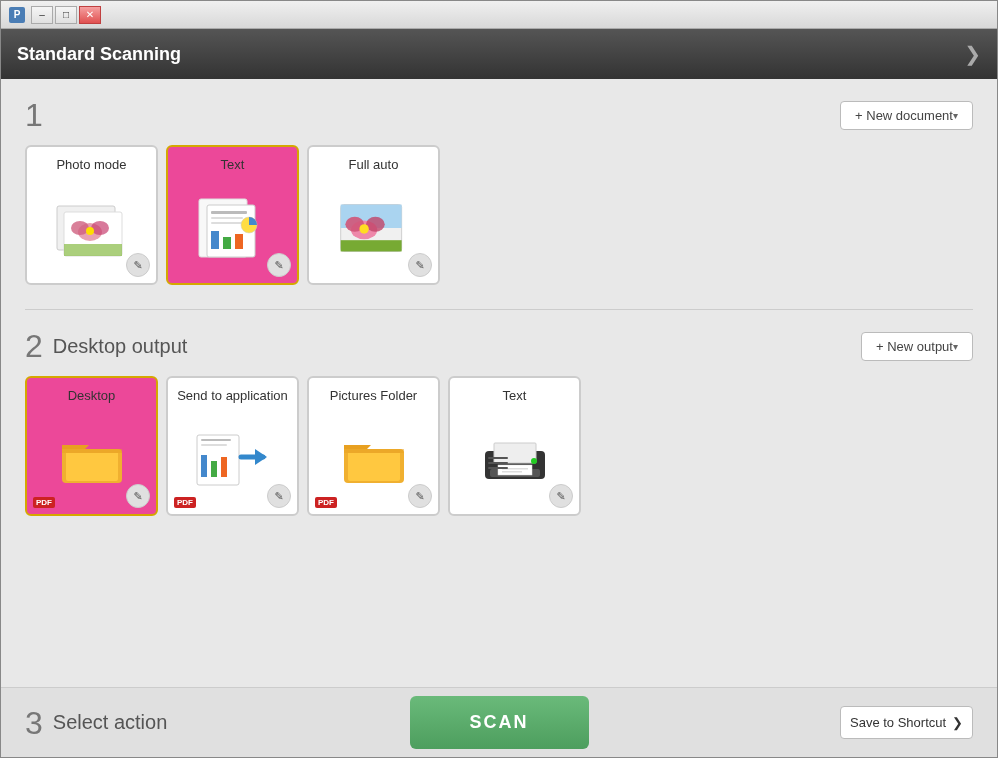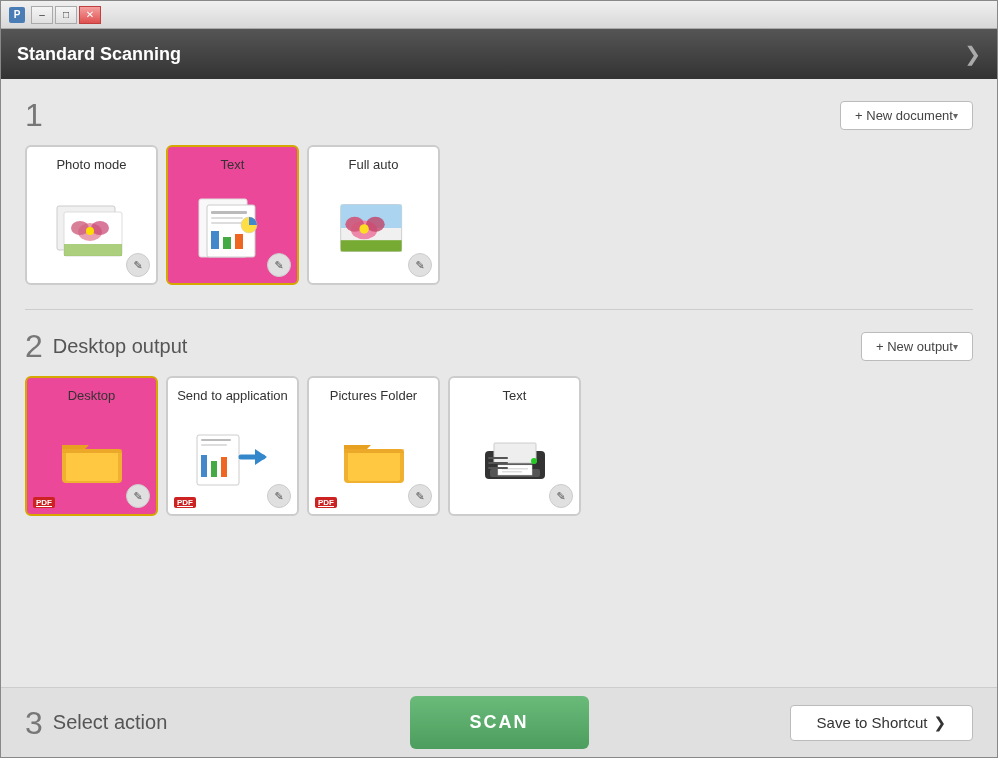--- a/index.html
+++ b/index.html
@@ -188,21 +188,20 @@
     .pdf-badge {
       position: absolute;
       bottom: 6px;
       left: 6px;
       background: #cc2222;
       color: white;
       font-size: 8px;
       font-weight: bold;
       padding: 1px 3px;
       border-radius: 2px;
-      text-decoration: underline;
     }
     
     .photo-icon { width: 80px; height: 60px; }
     .text-icon { width: 75px; height: 65px; }
     .fullauto-icon { width: 75px; height: 60px; }
     .folder-icon { width: 70px; height: 55px; }
     .sendapp-icon { width: 80px; height: 60px; }
     .print-icon { width: 70px; height: 55px; }
     
     .bottom-bar {
@@ -229,22 +228,22 @@
       font-weight: bold;
       letter-spacing: 2px;
       padding: 16px 60px;
       cursor: pointer;
       margin: 0 auto;
     }
     .save-shortcut-btn {
       background: white;
       border: 1px solid #bbb;
       border-radius: 4px;
-      padding: 8px 26px;
-      font-size: 15px;
+      padding: 8px 9px;
+      font-size: 13px;
       color: #333;
       cursor: pointer;
       display: flex;
       align-items: center;
       gap: 6px;
     }
     .divider {
       height: 1px;
       background: #ccc;
       margin: 0 0 20px 0;

